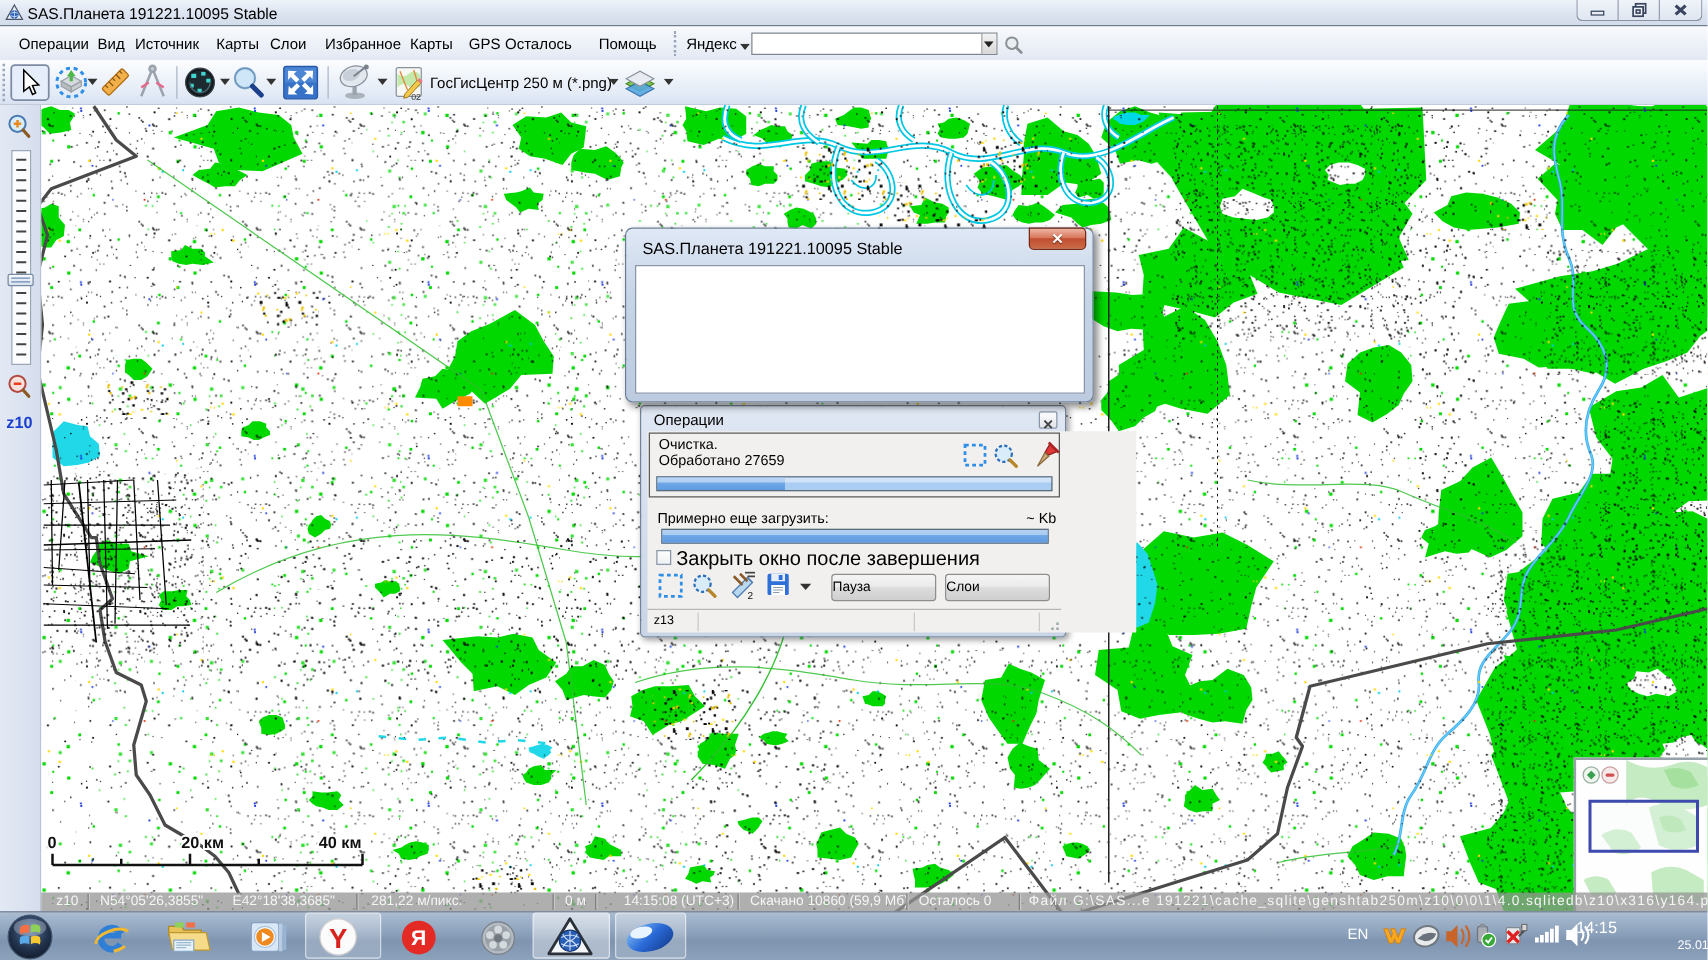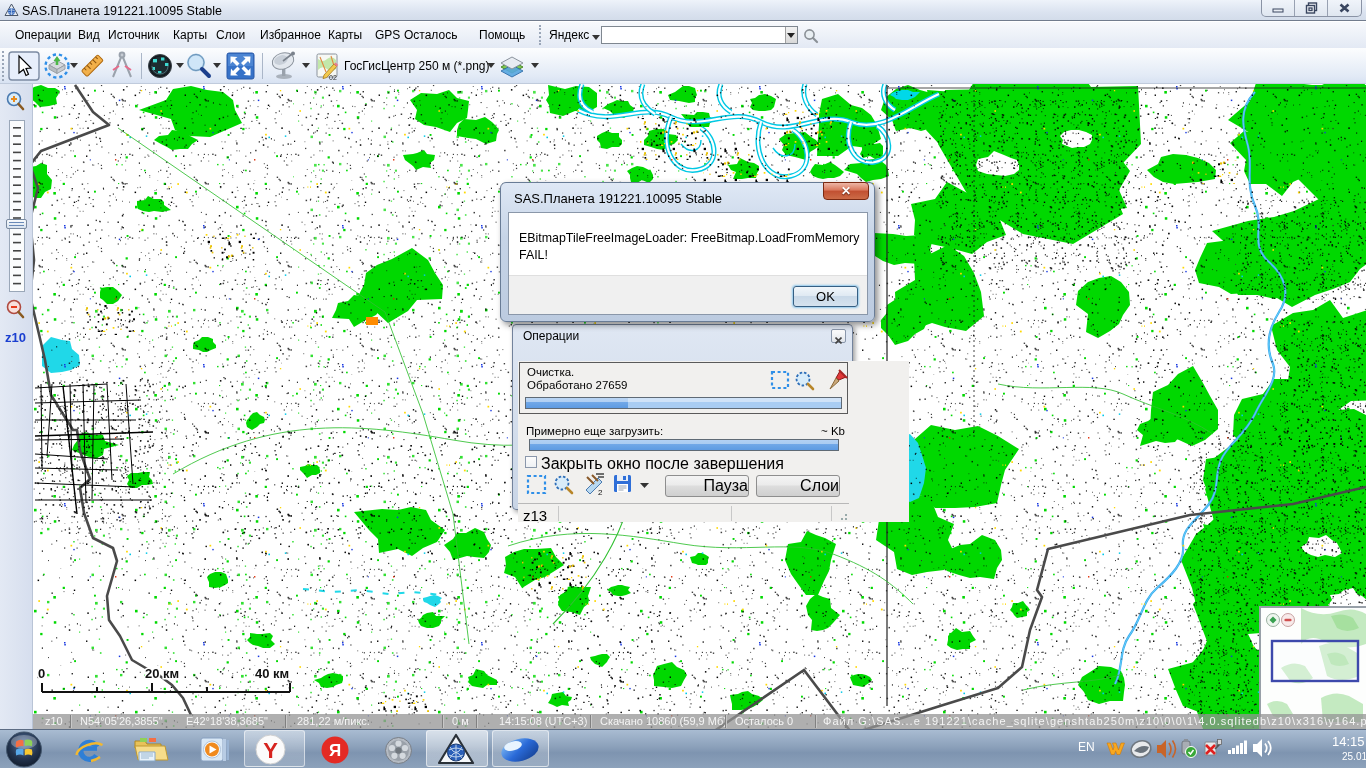--- a/index.html
+++ b/index.html
@@ -18,25 +18,25 @@
 .ssep{position:absolute;top:1px;width:1px;height:13px;background:#808080;box-shadow:1px 0 0 #c8c8c8}
 #taskbar{left:0;top:729px;width:1366px;height:39px;background:linear-gradient(#a9bcd2,#8ba0ba 45%,#7e94b0 60%,#8da2bb);border-top:1px solid #5c6c84}
 .tkbox{position:absolute;top:730px;height:37px;border:1px solid rgba(255,255,255,0.55);border-radius:3px;background:linear-gradient(rgba(255,255,255,0.35),rgba(255,255,255,0.12))}
 .tray{color:#fff;font-size:12px}
 #errdlg{left:500px;top:182px;width:375px;height:140px;background:linear-gradient(#dfe8f5,#c6d4e7 40%,#bccbe0);border:1px solid #697c96;border-radius:6px;box-shadow:3px 3px 6px rgba(0,0,0,0.45)}
 #errbody{position:absolute;left:7px;top:29px;width:360px;height:103px;background:#fff;border:1px solid #8a97a9}
 #errfoot{position:absolute;left:0px;bottom:0px;width:358px;height:39px;background:#f0f0f0;border-top:1px solid #dfdfdf}
 #okbtn{position:absolute;left:284px;top:10px;width:65px;height:21px;border:1px solid #355f83;border-radius:3px;background:linear-gradient(#f1f6fa,#e0eaf3 45%,#c9d9e8 50%,#d5e2ee);box-shadow:0 0 2px 1px #90c8ec;font-size:13px;text-align:center;line-height:19px}
 #closebtn{position:absolute;right:7px;top:-1px;width:46px;height:18px;background:linear-gradient(#edb6a6,#d9775c 45%,#c14f31 50%,#cc6b47);border:1px solid #7a2912;border-radius:0 4px 4px 4px;color:#fff;text-align:center;font-size:12px;font-weight:bold;line-height:16px;text-shadow:0 1px 1px #5d1e0c}
 #expwin{left:512px;top:324px;width:341px;height:186px;background:linear-gradient(#dfe7f3,#c9d5e6);border:1px solid #73839c;border-radius:4px;box-shadow:2px 2px 5px rgba(0,0,0,0.4)}
-#expclient{position:absolute;left:5px;top:36px;width:391px;height:161px;background:#f1f0ee}
+#expclient{position:absolute;left:5px;top:20px;width:391px;height:161px;background:#f1f0ee}
 .gbox{position:absolute;border:1px solid #5a5a5a;background:#f1f0ee}
 .pb{position:absolute;border:1px solid #5f6a75;background:#a9cdf3}
 .pbfill{position:absolute;left:0;top:0;height:100%;background:linear-gradient(#7fb2ec,#5e9be2)}
-.btn7{position:absolute;height:22px;border:1px solid #8e8e8e;border-radius:3px;background:linear-gradient(#f4f4f4,#ebebeb 45%,#dddddd 50%,#cfcfcf);font-size:16px;text-align:right;line-height:20px;color:#000}
+.btn7{position:absolute;height:22px;border:1px solid #8e8e8e;border-radius:3px;background:linear-gradient(#f4f4f4,#ebebeb 45%,#dddddd 50%,#cfcfcf);font-size:11px;text-align:left;line-height:20px;color:#000}
 #minimap{left:1259px;top:606px;width:107px;height:123px;background:#fdfefd;border:2px solid #98a0a8;border-right:none;border-bottom:none}
 </style></head><body>
 <div class="abs" id="titlebar"></div>
 <svg class="abs" style="left:4px;top:3px" width="15" height="15" viewBox="0 0 15 15">
 <path d="M7.5,1 L14,12.5 L1,12.5 Z" fill="#e8eef5" stroke="#4a5668" stroke-width="1"></path>
 <circle cx="7.5" cy="8.6" r="3.4" fill="#2a5fb8"></circle>
     <path d="M4.6,7.6 q3,-1.6 5.8,0 M4.6,9.6 q3,1.6 5.8,0 M7.5,5.2 v6.8" stroke="#cfe0f2" stroke-width="0.7" fill="none"></path>
 </svg>
 <div class="abs" id="title-text">SAS.Планета 191221.10095 Stable</div>
 <div class="abs" id="winbtns">
@@ -849,21 +849,21 @@
       <rect x="4" y="8" width="3" height="6"></rect>
       <rect x="8" y="5.5" width="3" height="8.5"></rect>
       <rect x="12" y="3" width="3" height="11"></rect>
       <rect x="16" y="0.5" width="3" height="13.5"></rect>
     </g>
 <g transform="translate(148 2)">
       <path d="M1,5 l4,0 5,-5 0,18 -5,-5 -4,0 Z" fill="#fff"></path>
       <path d="M13,4.5 q3.5,4.5 0,9 M16,2 q5.5,7 0,14" stroke="#fff" stroke-width="1.7" fill="none"></path>
     </g>
 </svg>
-<span class="abs tray" style="left:1332px;top:734px;font-size:13px">14:15</span>
+<span class="abs tray" style="left:1261px;top:734px;font-size:13px">14:15</span>
 <span class="abs tray" style="left:1342px;top:751px;font-size:10px">25.01.2021</span>
 <div class="abs" id="expwin">
 <span class="abs" style="left:10px;top:4px;font-size:12px;color:#000">Операции</span>
 <div class="abs" style="right:6px;top:4px;width:15px;height:14px;background:linear-gradient(#fdfdfd,#e0e4ea);border:1px solid #8a97ab;border-radius:2px;text-align:center"><svg width="7" height="7" viewBox="0 0 7 7" style="margin-top:3px">
         <path d="M0.5,0.5 L6.5,6.5 M6.5,0.5 L0.5,6.5" stroke="#444" stroke-width="1.6"></path>
       </svg></div>
 <div class="abs" id="expclient">
 <div class="gbox" style="left:1px;top:1px;width:329px;height:52px"></div>
 <div class="abs" style="left:9px;top:5px;font-size:11.5px">Очистка.</div>
 <div class="abs" style="left:9px;top:18px;font-size:11.5px">Обработано 27659</div>
@@ -905,34 +905,30 @@
           <path d="M3,0 h11 v6 h-11 Z" fill="#e8eef6"></path>
           <rect x="9" y="1" width="3" height="4" fill="#2f6fd8"></rect>
           <path d="M3,9 h11 v8 h-11 Z" fill="#fff"></path>
           <path d="M4.5,11 h8 M4.5,13 h8 M4.5,15 h5" stroke="#8a99aa" stroke-width="0.9"></path>
         </g>
 <path d="M114,10 h9 l-4.5,5 Z" fill="#333"></path>
 </svg>
 <div class="btn7" style="left:147px;top:114px;width:84px">Пауза</div>
 <div class="btn7" style="left:238px;top:114px;width:84px">Слои</div>
 <div class="abs" style="left:0;top:142px;width:331px;height:1px;background:#b8b8b8"></div>
-<div class="abs" style="left:5px;top:146px;font-size:15px">z13</div>
+<div class="abs" style="left:5px;top:146px;font-size:10px">z13</div>
 <div class="abs" style="left:40px;top:145px;width:1px;height:15px;background:#c8c8c8"></div>
 <div class="abs" style="left:213px;top:145px;width:1px;height:15px;background:#c8c8c8"></div>
 <div class="abs" style="left:313px;top:145px;width:1px;height:15px;background:#c8c8c8"></div>
 <svg class="abs" style="left:320px;top:150px" width="10" height="10" viewBox="0 0 10 10">
         <g fill="#9aa">
           <rect x="7" y="7" width="2" height="2"></rect>
           <rect x="7" y="3" width="2" height="2"></rect>
           <rect x="3" y="7" width="2" height="2"></rect>
         </g>
       </svg>
 </div>
 </div>
 <div class="abs" id="errdlg">
 <span class="abs" style="left:13px;top:8px;font-size:13px;color:#000">SAS.Планета 191221.10095 Stable</span>
 <div id="closebtn" style="left:322px">✕</div>
 <div id="errbody">
-<div class="abs" style="left:10px;top:17px;font-size:12.4px;line-height:17px;color:#000">EBitmapTileFreeImageLoader: FreeBitmap.LoadFromMemory<br>FAIL!</div>
-<div id="errfoot">
-        <div id="okbtn">OK</div>
-      </div>
 </div>
 </div>
 </body></html>

